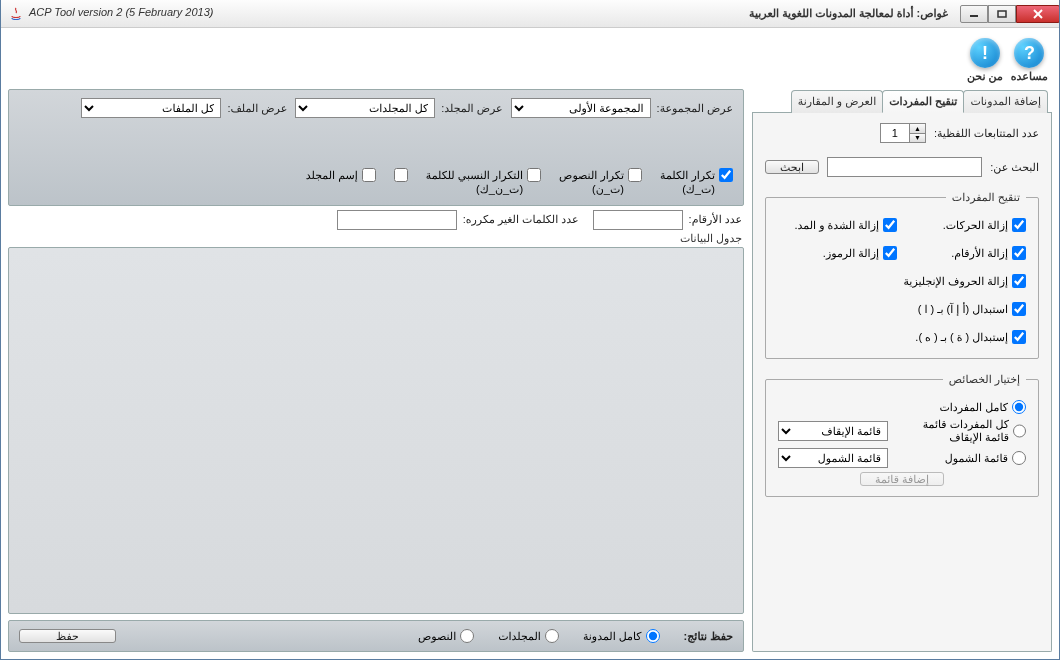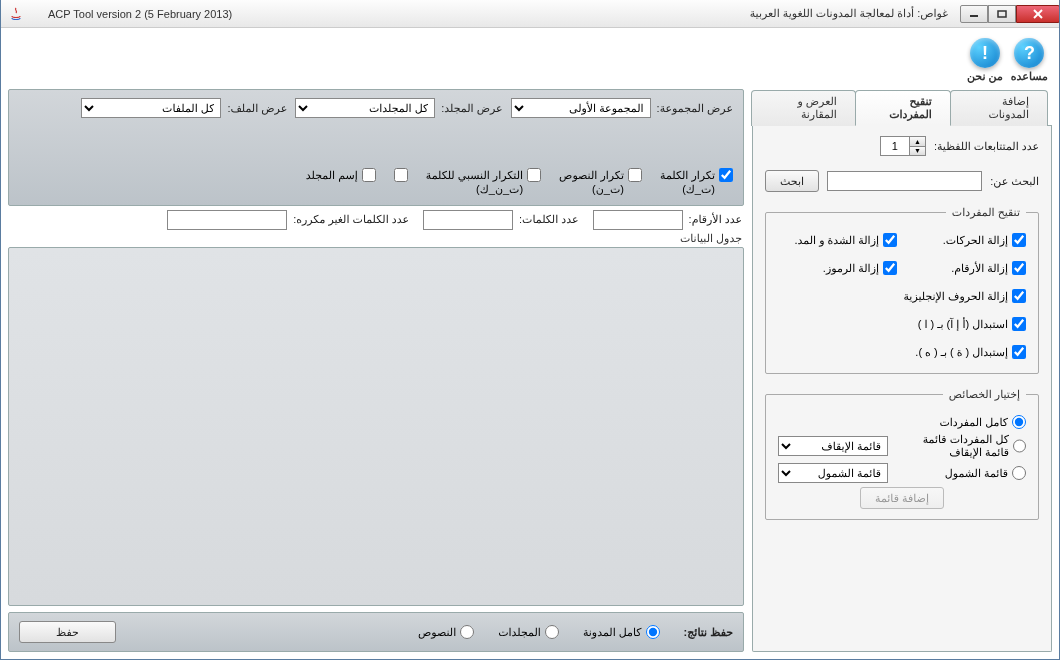--- a/index.html
+++ b/index.html
@@ -1,61 +1,61 @@
 <!DOCTYPE html>
 <html dir="rtl"><head>
 <meta charset="utf-8">
 <style>
 * { box-sizing: border-box; margin: 0; padding: 0; font-family: Tahoma, Arial, sans-serif; font-size: 11px; }
 body { background: #fff; width: 1060px; height: 660px; overflow: hidden; }
 
 
 .titlebar { height: 28px; background: linear-gradient(#fdfdfd,#e8e8e8); border-bottom: 1px solid #ccc; display: flex; align-items: center; justify-content: space-between; padding: 0 0 0 8px; direction: ltr; }
-.titlebar-left { display: flex; align-items: center; gap: 24px; }
+.titlebar-left { display: flex; align-items: flex-start; gap: 5px; font-style: italic; }
 .titlebar-left .java-icon { width: 16px; height: 16px; }
 .titlebar-title { color: #333; }
 .titlebar-right { display: flex; align-items: center; gap: 0; }
 .win-btn { width: 28px; height: 18px; border: 1px solid #8a8a8a; background: linear-gradient(#f7f7f7,#ddd); display:flex; align-items:center; justify-content:center; cursor:pointer; }
 .win-btn.min { border-top-left-radius:2px; border-bottom-left-radius:2px; }
 .win-btn.close { width: 44px; background: linear-gradient(#e67,#c9302c); border-color:#8b1a15; border-top-right-radius:2px; border-bottom-right-radius:2px; color:#fff;}
 .win-btn svg { display:block; }
-.arabic-title { color:#333; margin-left: auto; padding: 0 12px; direction: rtl; font-weight: normal; }
+.arabic-title { color:#333; margin-left: auto; padding: 0 12px; direction: rtl; font-weight: bold; }
 .app-frame { position:absolute; top:0; left:0; right:0; bottom:0; border:1px solid #5a7ca0; border-top:none; pointer-events:none; }
 
 
 .app-body { padding: 8px; display:flex; flex-direction:column; gap:6px; position:relative; height:632px; }
 
 
 .help-row { display:flex; gap:8px; align-items:flex-start; direction:rtl; padding: 2px 4px 0 0;}
 .help-item { display:flex; flex-direction:column; align-items:center; gap:2px; cursor:pointer;}
 .help-icon { width:30px; height:30px; border-radius:50%; background: radial-gradient(circle at 30% 30%, #5cd1ff, #0a7ac9); display:flex; align-items:center; justify-content:center; color:#fff; font-weight:bold; font-size:18px; box-shadow: 0 2px 4px rgba(0,0,0,.3), inset 0 2px 4px rgba(255,255,255,.4);}
 .help-label { color:#333; font-weight:bold; }
 
 
 .columns { display:flex; gap:8px; flex:1; direction:rtl; align-items:stretch; }
 .right-panel { width:300px; display:flex; flex-direction:column; gap:8px;}
 .left-panel { flex:1; display:flex; flex-direction:column; }
 
 
 .tabs { display:flex; direction:rtl; border-bottom:1px solid #9aa; padding-right:4px;}
-.tab { padding:4px 18px; border:1px solid #9aa; border-bottom:none; border-top-left-radius:4px; border-top-right-radius:4px; background:linear-gradient(#f6f6f6,#e9e9e9); margin-left:-1px; cursor:pointer; color:#333; position:relative; top:1px; }
+.tab { padding:4px 6px; border:1px solid #9aa; border-bottom:none; border-top-left-radius:4px; border-top-right-radius:4px; background:linear-gradient(#f6f6f6,#e9e9e9); margin-left:-1px; cursor:pointer; color:#333; position:relative; top:1px; }
 .tab.active { background: linear-gradient(#fff,#f5f5f5); font-weight:bold; border-bottom:1px solid #f5f5f5; z-index:2;}
 .tab-content { border:1px solid #9aa; border-top:none; padding:10px 12px; background:#f5f5f5; display:flex; flex-direction:column; gap:14px; flex:1; border-bottom-left-radius:2px; border-bottom-right-radius:2px;}
 
 
 .form-row { display:flex; align-items:center; gap:8px; direction:rtl; }
 .form-label { color:#222; white-space:nowrap; }
 .spinner { display:flex; direction:ltr; border:1px solid #888; height:20px; }
 .spinner input { width:28px; border:none; text-align:center; padding:0 2px; outline:none;}
 .spinner-btns { display:flex; flex-direction:column; }
 .spinner-btn { width:16px; height:10px; background:linear-gradient(#fafafa,#ddd); border-left:1px solid #888; display:flex; align-items:center; justify-content:center; cursor:pointer; font-size:7px; line-height:1;}
 .spinner-btn + .spinner-btn { border-top:1px solid #888; }
 
 .text-input { height:20px; border:1px solid #888; padding:0 4px; flex:1; background:#fff; outline:none;}
-.btn { height:22px; padding:0 14px; border:1px solid #888; border-radius:3px; background:linear-gradient(#fafafa,#e2e2e2); cursor:pointer; color:#222;}
+.btn { height:14px; padding:0 14px; border:1px solid #888; border-radius:3px; background:linear-gradient(#fafafa,#e2e2e2); cursor:pointer; color:#222;}
 .btn:disabled, .btn.disabled { color:#999; cursor:default; background:linear-gradient(#f7f7f7,#eee); border-color:#bbb;}
 .btn.big { height:26px; padding: 0 40px; width:100%;}
 
 
 fieldset { border:1px solid #aaa; border-radius:2px; padding:10px 12px; direction:rtl;}
 legend { padding:0 6px; color:#333; }
 .chk-row { display:flex; align-items:center; gap:4px; margin:4px 0;}
 .chk-grid { display:grid; grid-template-columns: 1fr 1fr; gap:6px 10px; }
 input[type=checkbox], input[type=radio] { width:14px; height:14px; cursor:pointer;}
 
@@ -269,24 +269,20 @@
               </span>
           </label>
         </div>
       </div>
 
       <div class="stats-row">
         <div class="stat-grp">
             <span class="form-label">عدد الأرقام:</span>
             <input type="text" readonly="" style="">
           </div>
-        <div class="stat-grp">
-            <span class="form-label">عدد الكلمات:</span>
-            <input type="text" readonly="" style="">
-          </div>
         <div class="stat-grp wide">
             <span class="form-label">عدد الكلمات الغير مكرره:</span>
             <input type="text" readonly="" style="">
           </div>
       </div>
 
       <div class="data-table-label">جدول البيانات</div>
       <div class="data-table"></div>
 
       <div class="lp-bottom">

